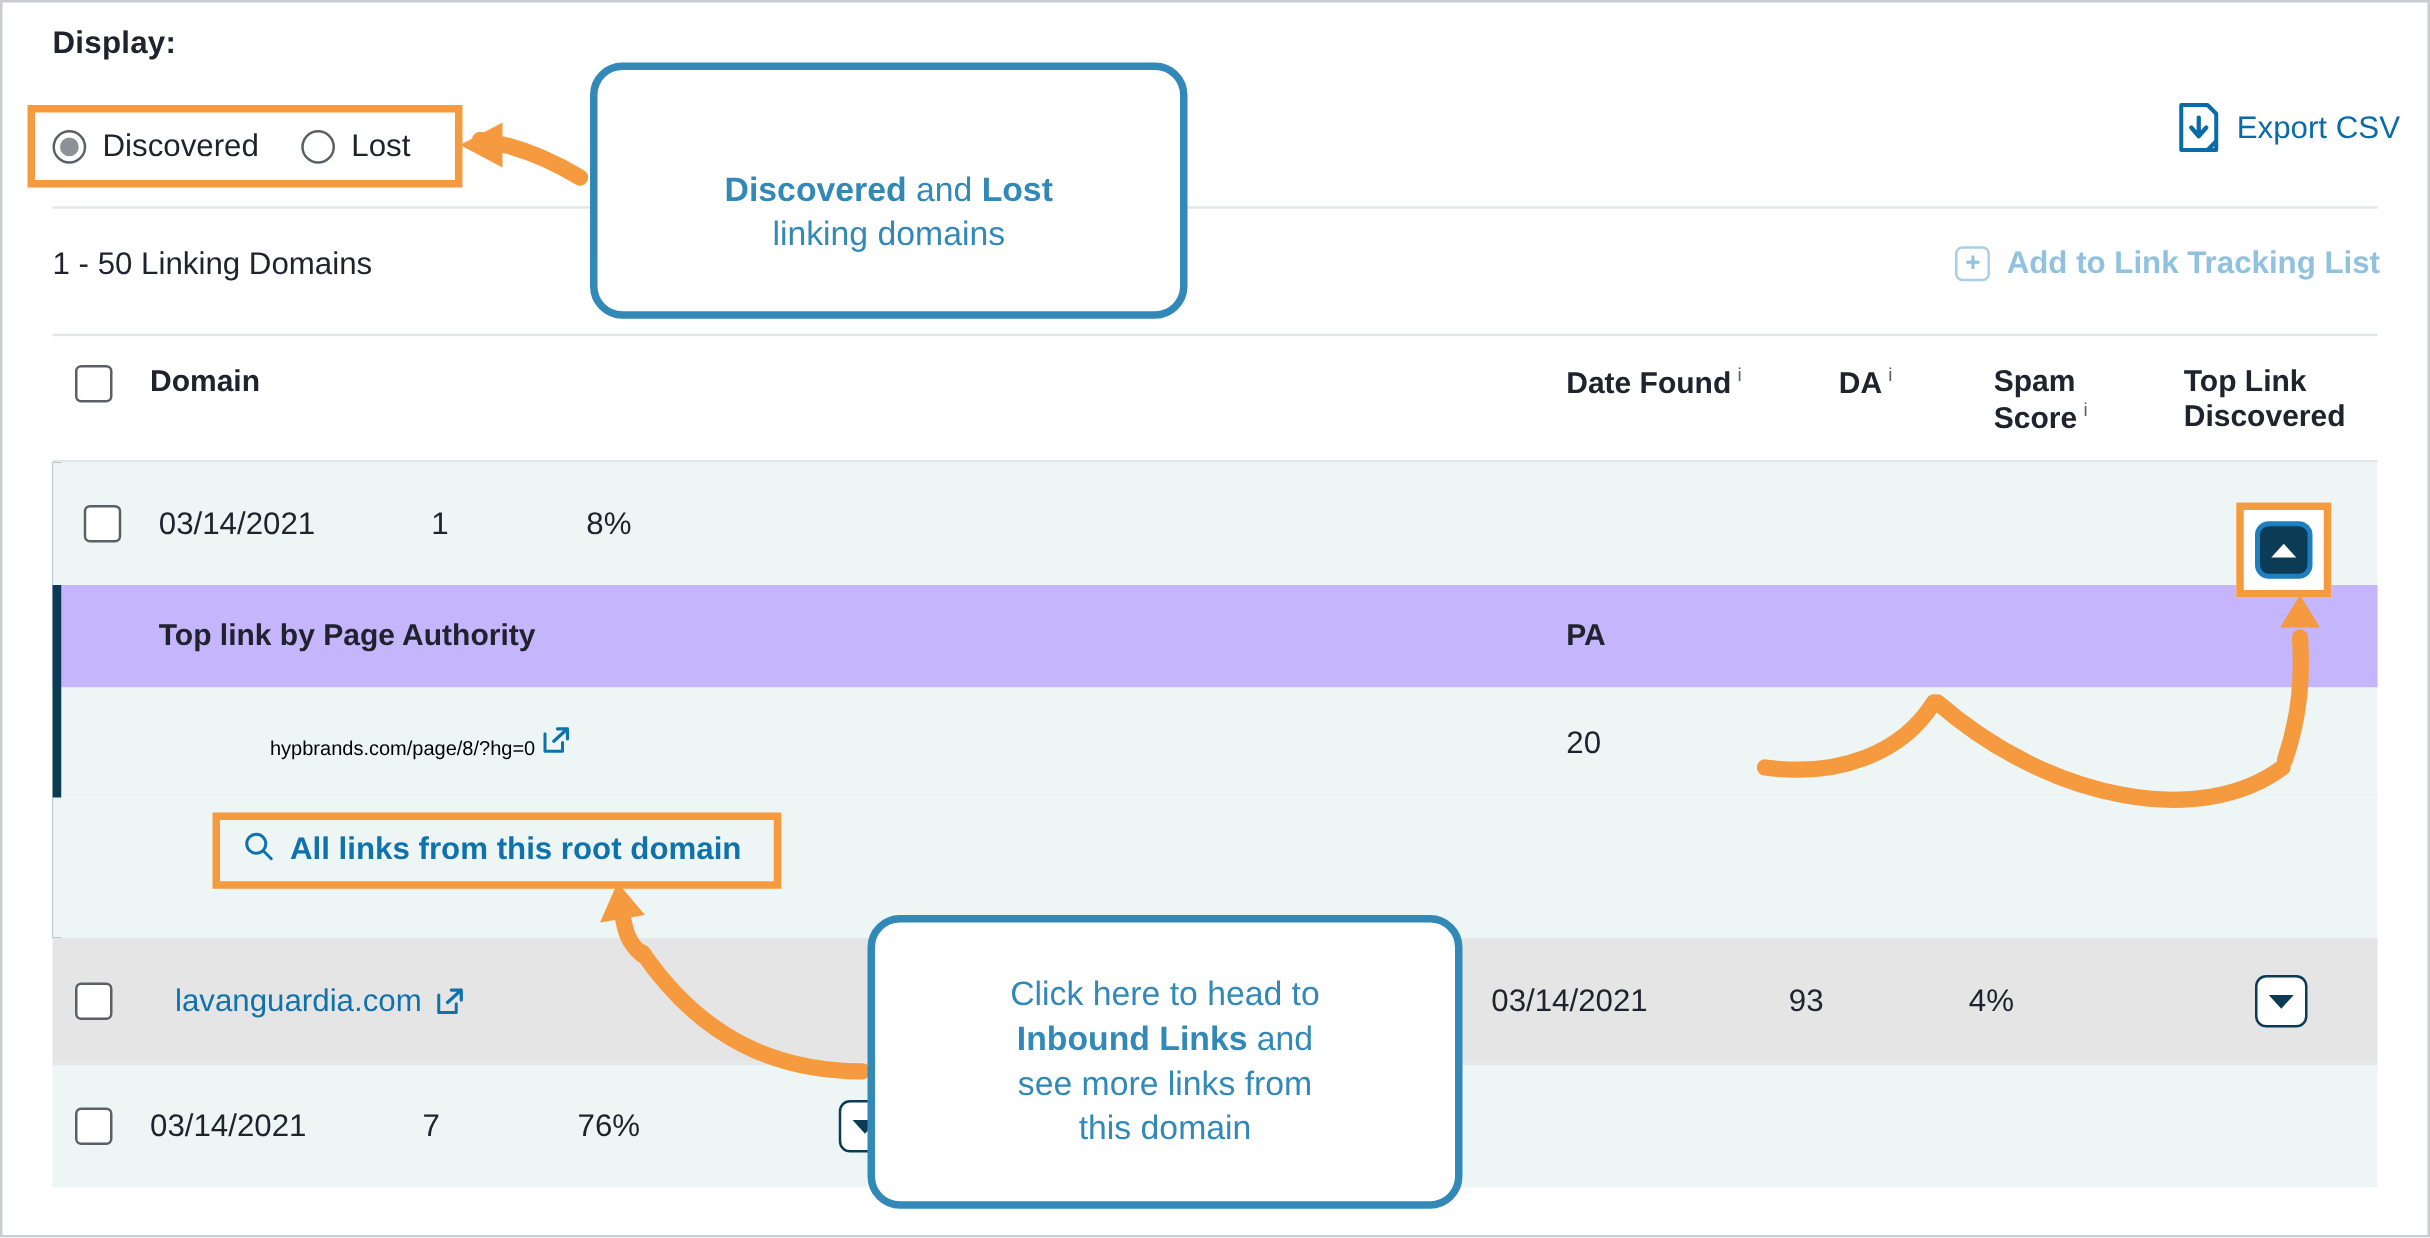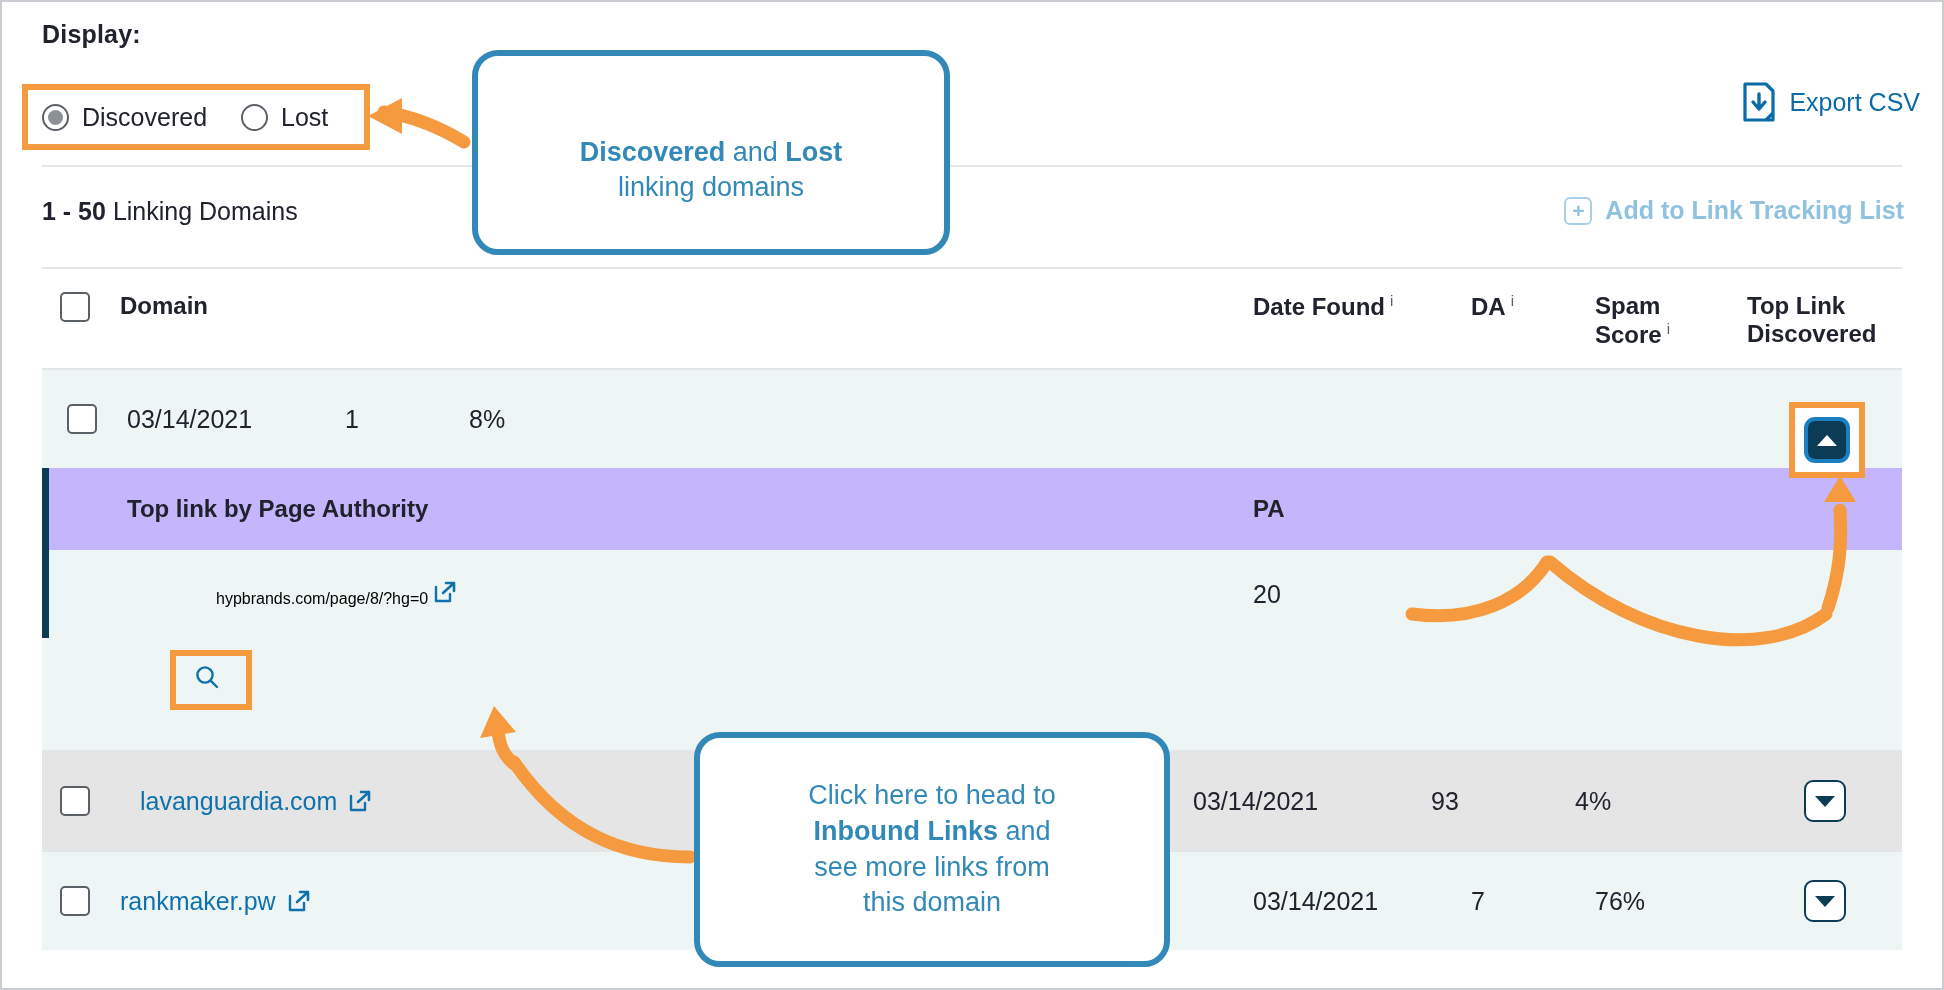--- a/index.html
+++ b/index.html
@@ -54,21 +54,21 @@
   
   .rule { position: absolute; left: 40px; right: 40px; height: 2px; background: #e3e6e9; }
   .rule-1 { top: 163px; }
   .rule-2 { top: 265px; }
 
   
   .count-row {
     position: absolute; left: 40px; top: 195px;
     font-size: 25px; color: #20232d;
   }
-  .count-row b { font-weight: bold; }
+  .count-row b { font-weight: normal; }
   .count-row span.lbl { font-weight: normal; }
 
   .add-list {
     position: absolute; right: 38px; top: 194px;
     display: flex; align-items: center; gap: 13px;
     color: #90c2e0; font-size: 25px; font-weight: bold;
   }
   .plus-box {
     width: 28px; height: 28px; border: 2px solid #a9cee6; border-radius: 6px;
     display:flex; align-items:center; justify-content:center;
@@ -281,20 +281,21 @@
       </div>
 
       <div class="allrow">
         <div class="all-box">
           <span>
             <svg viewBox="0 0 26 26" width="26" height="26" fill="none" xmlns="http://www.w3.org/2000/svg">
               <circle cx="11" cy="11" r="7.6" stroke="#1072ad" stroke-width="2.4"></circle>
               <path d="M16.6 16.6 L23 23" stroke="#1072ad" stroke-width="2.4" stroke-linecap="round"></path>
             </svg>
           </span>
+          <span class="txt">All links from this root domain</span>
         </div>
       </div>
     </div>
 
     <div class="row-sep"></div>
 
     <div class="trow drow plain">
       <div class="c-check">
         <span class="chk"></span>
       </div>
@@ -318,31 +319,20 @@
           </span>
       </div>
     </div>
 
     <div class="row-sep"></div>
 
     <div class="trow drow tint">
       <div class="c-check">
         <span class="chk"></span>
       </div>
-      <div class="c-domain">
-        <a class="dlink">
-          <span>rankmaker.pw</span>
-          <span class="ext">
-            <svg viewBox="0 0 24 24" width="24" height="24" fill="none" xmlns="http://www.w3.org/2000/svg">
-              <path d="M3 7 V21 H17 V14" stroke="#1072ad" stroke-width="2.4" stroke-linecap="round" stroke-linejoin="round"></path>
-              <path d="M10 13 L21 3 M13 3 H21 V11" stroke="#1072ad" stroke-width="2.6" stroke-linecap="round" stroke-linejoin="round"></path>
-            </svg>
-          </span>
-        </a>
-      </div>
       <div class="c-date">03/14/2021</div>
       <div class="c-da">7</div>
       <div class="c-spam">76%</div>
       <div class="c-top">
         <span class="tg-collapsed">
             <span class="tri-down"></span>
           </span>
       </div>
     </div>
 

